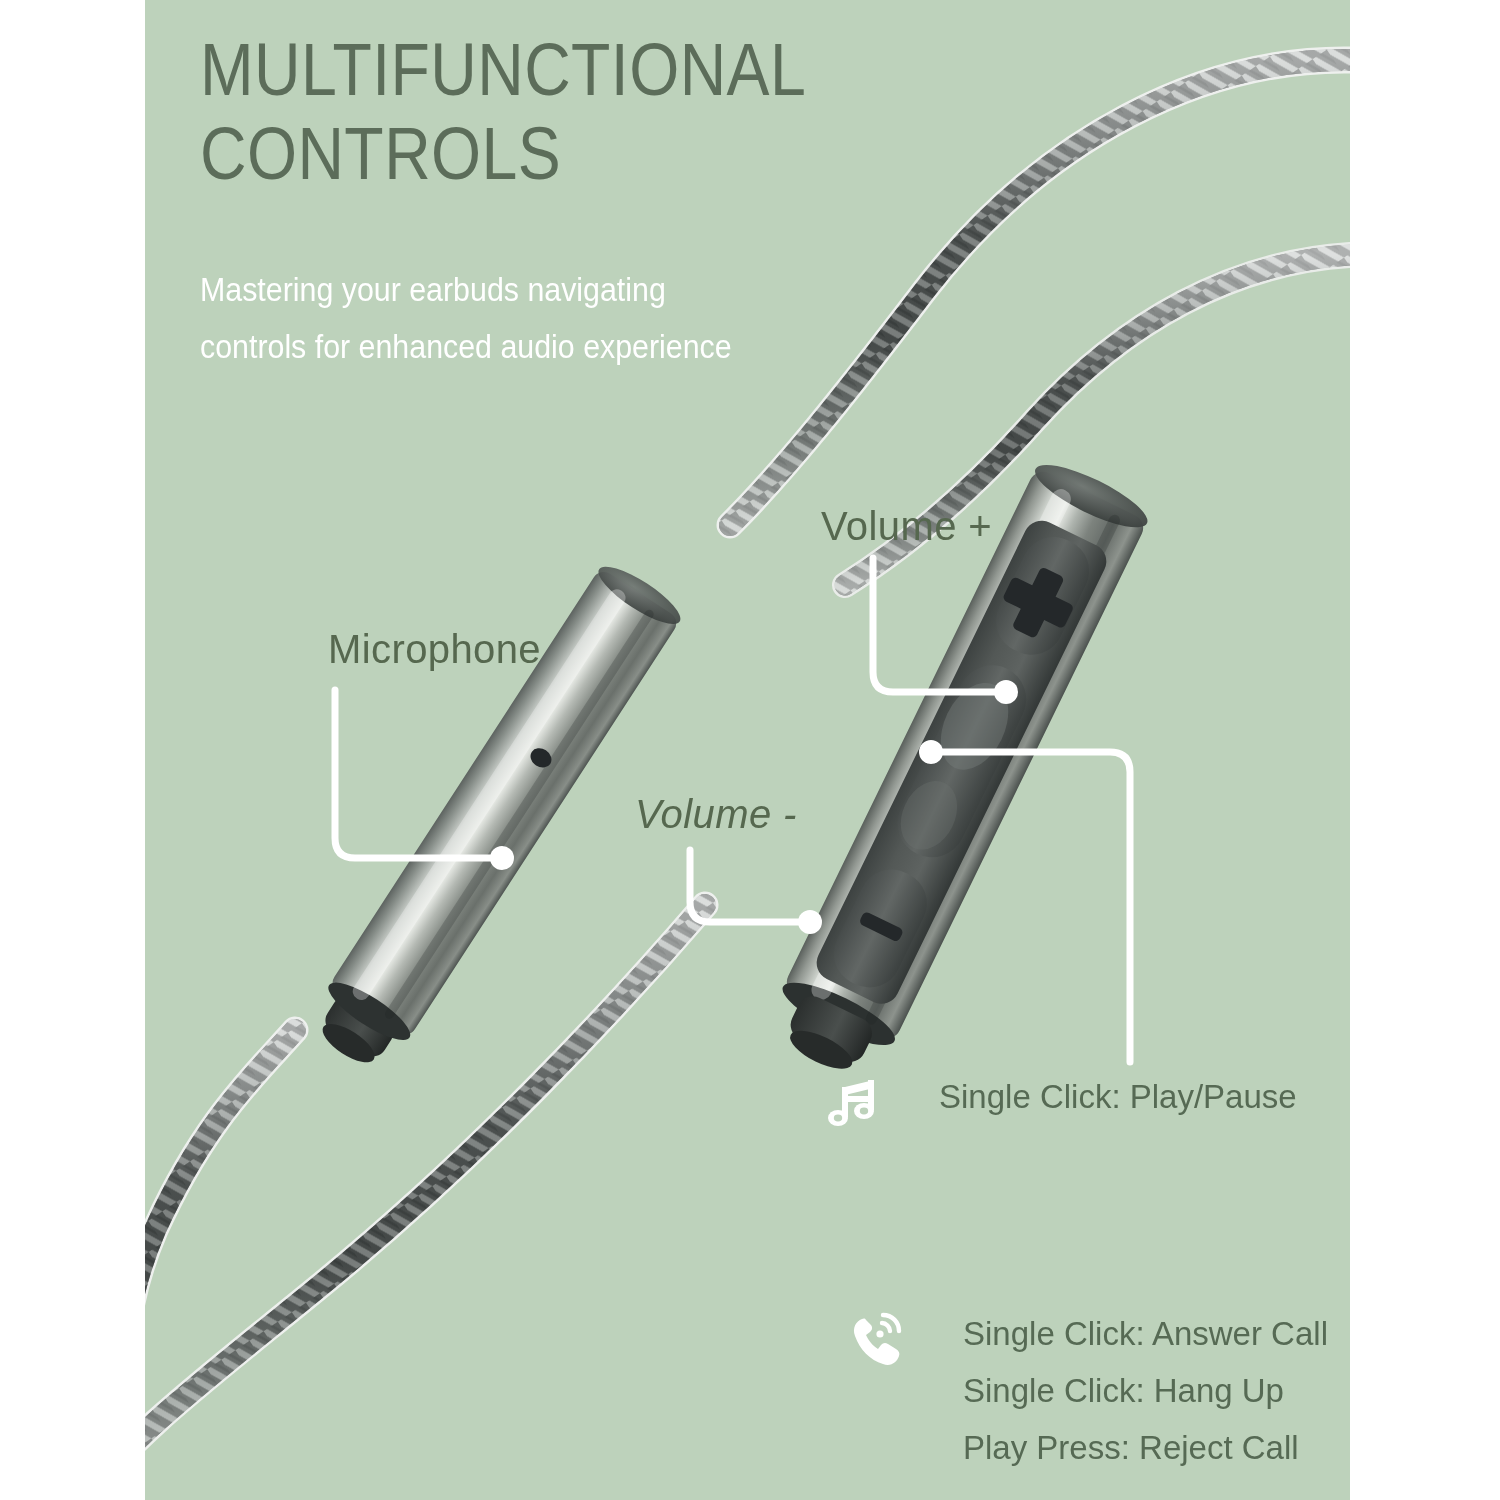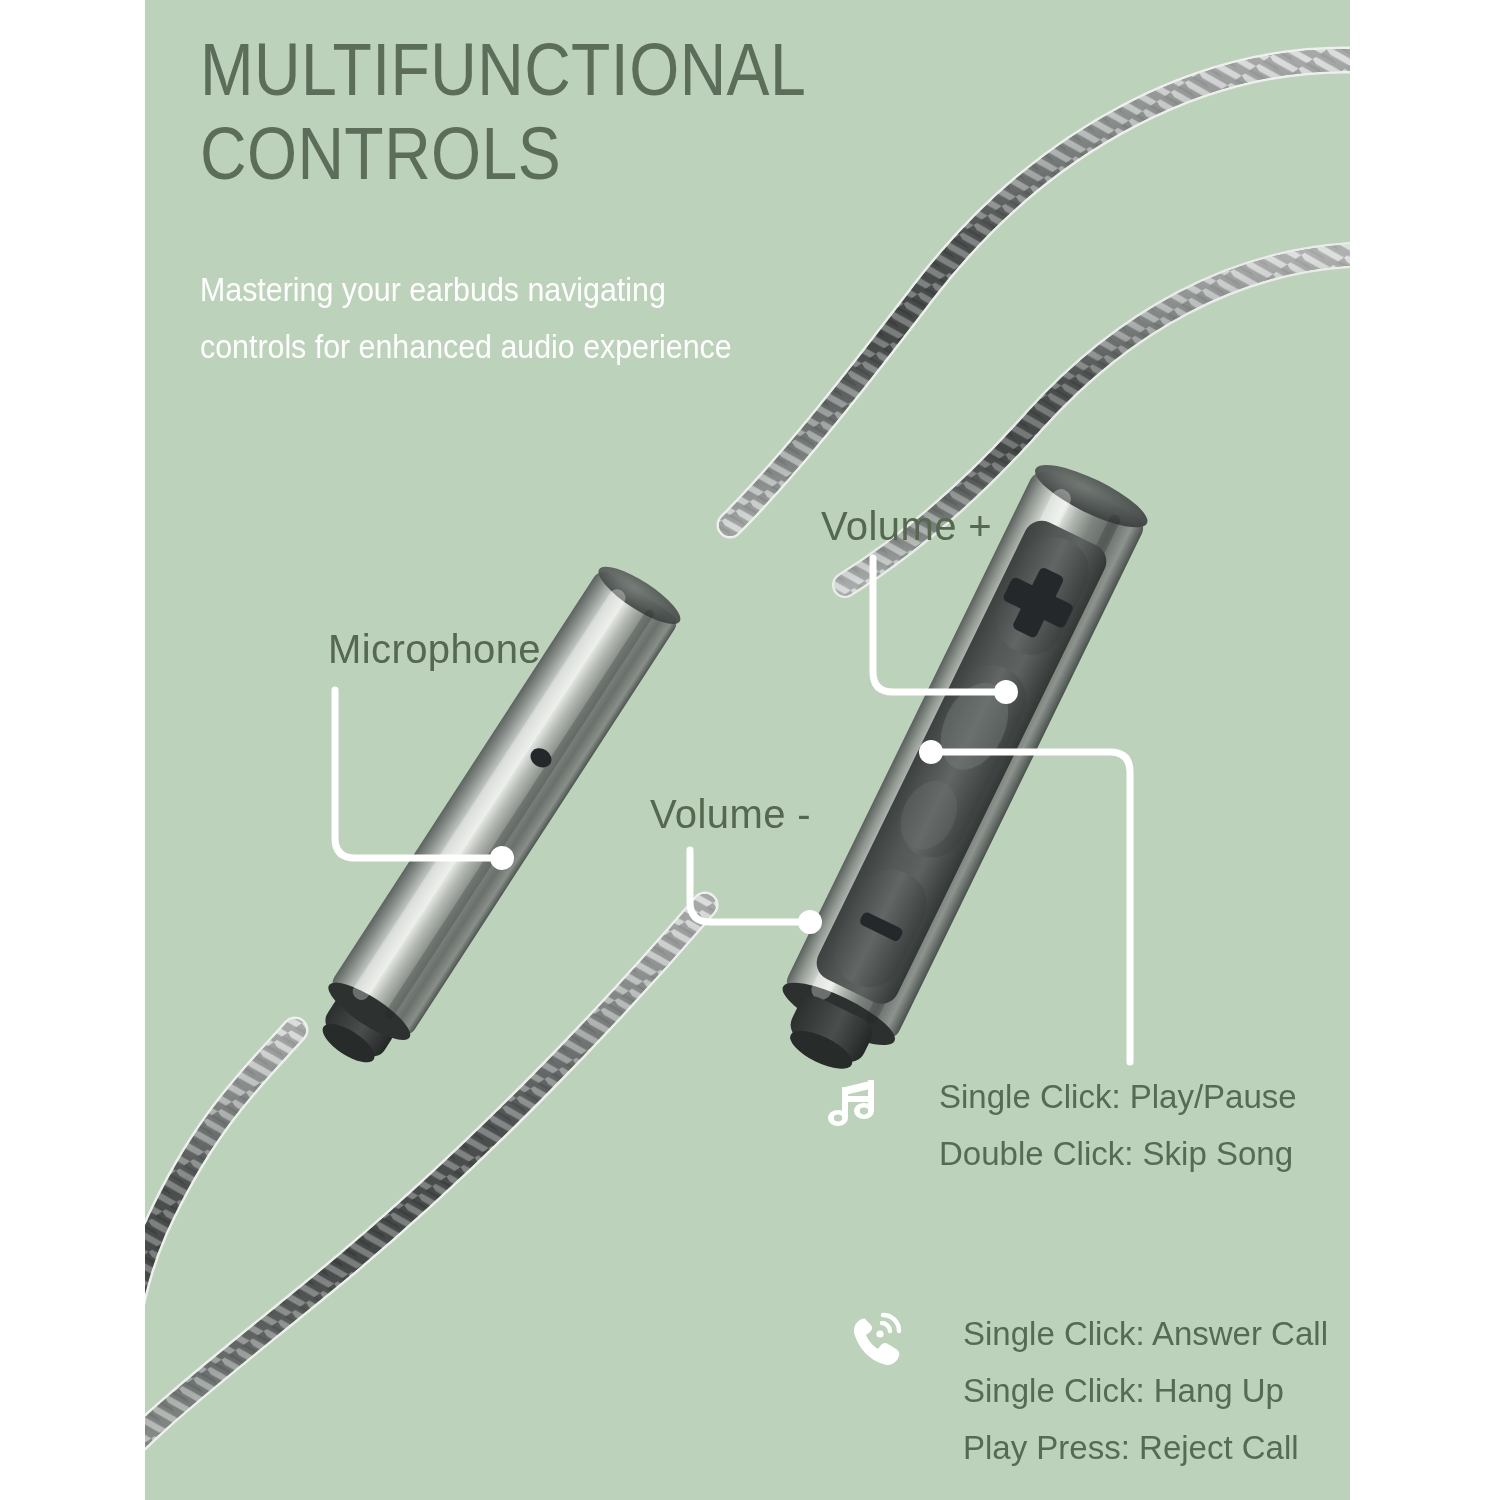--- a/index.html
+++ b/index.html
@@ -25,21 +25,21 @@
     font-size:33px;line-height:1.72;color:#ffffff;font-weight:400;
     transform:scaleX(.92);transform-origin:left top;white-space:pre-line;
   }
 
   .callout{
     position:absolute;color:#56684f;font-size:40px;letter-spacing:.4px;
     font-family:"Liberation Sans",sans-serif;white-space:nowrap;
   }
   #co-mic{left:155px;top:627px;margin-left:28px;}
   #co-volplus{left:676px;top:504px;}
-  #co-volminus{left:505px;top:792px;}
+  #co-volminus{left:490px;top:792px;font-style:italic;}
 
   
   .feat-group{position:absolute;}
   #feat-music{left:680px;top:1068px;}
   #feat-call{left:704px;top:1305px;}
   .feat-icon{position:absolute;left:0;top:6px;width:58px;height:58px;}
   .feat-lines{margin-left:114px;}
   .feat-line{
     font-size:33px;line-height:57px;color:#566a54;white-space:nowrap;
     font-family:"Liberation Sans",sans-serif;
@@ -236,21 +236,20 @@
             <rect x="17" y="13" width="6" height="30"></rect>
             <rect x="43" y="6" width="6" height="30"></rect>
             <ellipse cx="13" cy="44" rx="10" ry="8"></ellipse>
             <ellipse cx="39" cy="37" rx="10" ry="8"></ellipse>
             <ellipse cx="13" cy="44" rx="4.2" ry="3.4" fill="#bdd2bb"></ellipse>
             <ellipse cx="39" cy="37" rx="4.2" ry="3.4" fill="#bdd2bb"></ellipse>
           </g>
         </svg>
         <div class="feat-lines">
           <div class="feat-line">Single Click: Play/Pause</div>
-          <div class="feat-line">Double Click: Skip Song</div>
         </div>
       </div>
 
       <div class="feat-group" id="feat-call">
         <svg class="feat-icon" viewBox="0 0 58 58">
           <g fill="#ffffff">
             <path d="M13 8 C7 10 3 17 6 25 C11 39 21 49 34 53 C42 56 48 51 50 45
                      C51 42 50 40 47 38 L39 33 C36 31 34 32 32 34 L29 38
                      C23 34 20 30 17 24 L21 21 C23 19 24 17 22 14 L17 9
                      C16 7 14.5 7.4 13 8 Z"></path>

